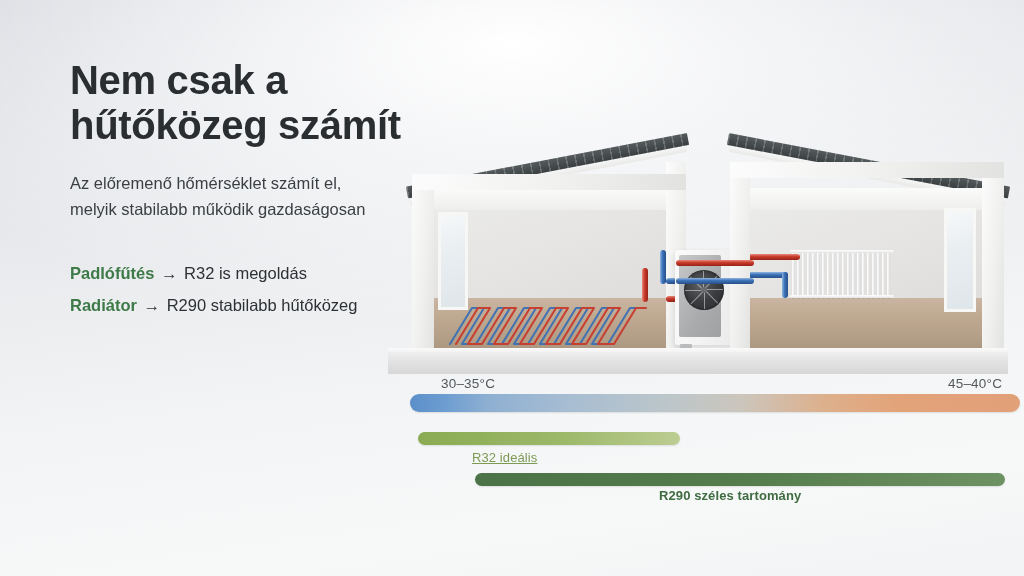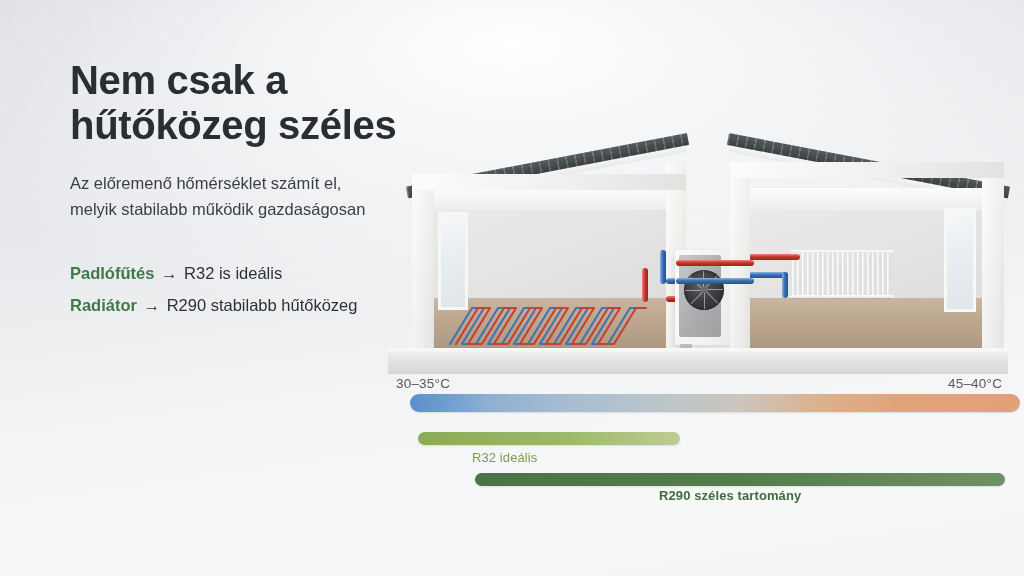--- a/index.html
+++ b/index.html
@@ -88,31 +88,31 @@
   .bar-label{position:absolute;font-size:13px;letter-spacing:.1px;}
 </style>
 </head>
 <body>
 
 <div id="stage">
 
   <div id="textblock">
     <h1 id="headline">
       <span>Nem csak a</span><br>
-      <span>hűtőközeg széles</span>
+      <span>hűtőközeg számít</span>
     </h1>
     <p id="subhead">
       <span>Az előremenő hőmérséklet számít el,</span><br>
       <span>melyik stabilabb működik gazdaságosan</span>
     </p>
     <div id="bullets">
       <div class="bullet">
         <span class="kw">Padlófűtés</span>
         <span class="arrow">→</span>
-        <span>R32 is ideális</span>
+        <span>R32 is megoldás</span>
       </div>
       <div class="bullet">
         <span class="kw">Radiátor</span>
         <span class="arrow">→</span>
         <span>R290 stabilabb hűtőközeg</span>
       </div>
     </div>
   </div>
 
   <div id="scene">
@@ -222,28 +222,28 @@
       <div class="pipe red" style="left:-42px;top:160px;width:78px;height:6px;"></div>
       <div class="pipe blue" style="left:-42px;top:178px;width:78px;height:6px;"></div>
     </div>
 
     <div id="plinth-top"></div>
     <div id="plinth"></div>
   </div>
 
   <div id="bars">
 
-    <div class="temp-label" style="left:396px;top:376px;text-align:right;">30–35°C</div>
+    <div class="temp-label" style="left:441px;top:376px;text-align:right;">30–35°C</div>
     <div class="temp-label" style="left:948px;top:376px;">45–40°C</div>
 
     <div class="bar" id="bar-scale" style="left:410px;top:394px;width:610px;height:18px;
                 background:linear-gradient(90deg,#5b8fc9 0%,#6e9ed1 6%,#8fb0d2 13%,#a7bdd2 26%,#bcc6ca 42%,#cbc6bd 54%,#ddb08c 68%,#e3a379 80%,#e2a079 100%);"></div>
 
     <div class="bar" id="bar-r32" style="left:418px;top:432px;width:262px;height:13px;
                 background:linear-gradient(90deg,#8aab53 0%,#9cb869 55%,#bccd92 100%);"></div>
-    <div class="bar-label" style="left:472px;top:450px;color:#7d9a55;">R32 ideális</div>
+    <div class="bar-label" style="left:472px;top:450px;color:#7d9a55;text-decoration:underline;">R32 ideális</div>
 
     <div class="bar" id="bar-r290" style="left:475px;top:473px;width:530px;height:13px;
                 background:linear-gradient(90deg,#4b7347 0%,#557c4c 50%,#6d9263 100%);"></div>
     <div class="bar-label" style="left:659px;top:488px;color:#3f6b40;font-weight:700;">R290 széles tartomány</div>
   </div>
 
 </div>
 
 </body></html>

